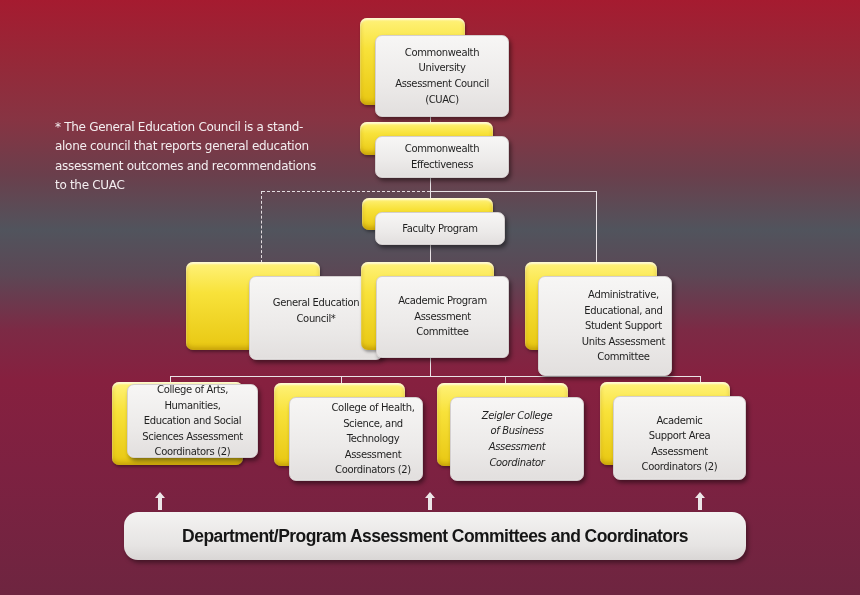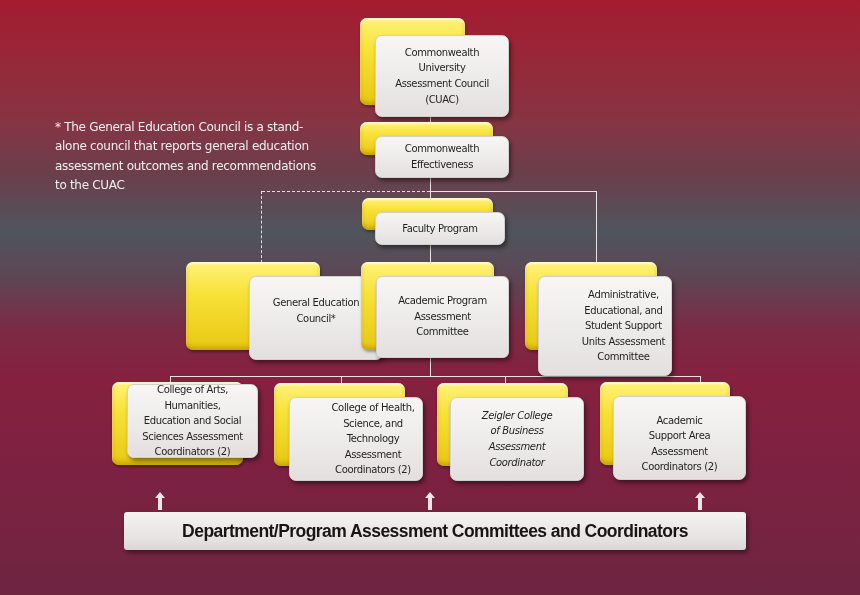--- a/index.html
+++ b/index.html
@@ -32,22 +32,22 @@
   .note {
     position:absolute; left:55px; top:118px; width:300px;
     color:#f4eef0; font-size:12px; line-height:19.4px; letter-spacing:-0.3px;
     white-space:pre-line;
   }
   .line { position:absolute; background:#e9e3e6; }
   .dash-h { position:absolute; height:0; border-top:1.5px dashed #e4dde0; }
   .dash-v { position:absolute; width:0; border-left:1.5px dashed #e4dde0; }
   .arrow { position:absolute; width:10px; height:18px; }
   .bar {
-    position:absolute; left:124px; top:512px; width:622px; height:38px;
-    border-radius:3px;
+    position:absolute; left:124px; top:512px; width:622px; height:48px;
+    border-radius:14px;
     background: linear-gradient(to bottom, #f4f3f2 0%, #e6e4e3 70%, #d9d6d5 100%);
     box-shadow: 2px 3px 4px rgba(0,0,0,0.4);
     display:flex; align-items:center; justify-content:center;
   }
   .bar span {
     font-size:17.5px; font-weight:bold; color:#161616; letter-spacing:-0.55px;
     font-family:"Liberation Sans", sans-serif;
   }
 </style>
 </head>

